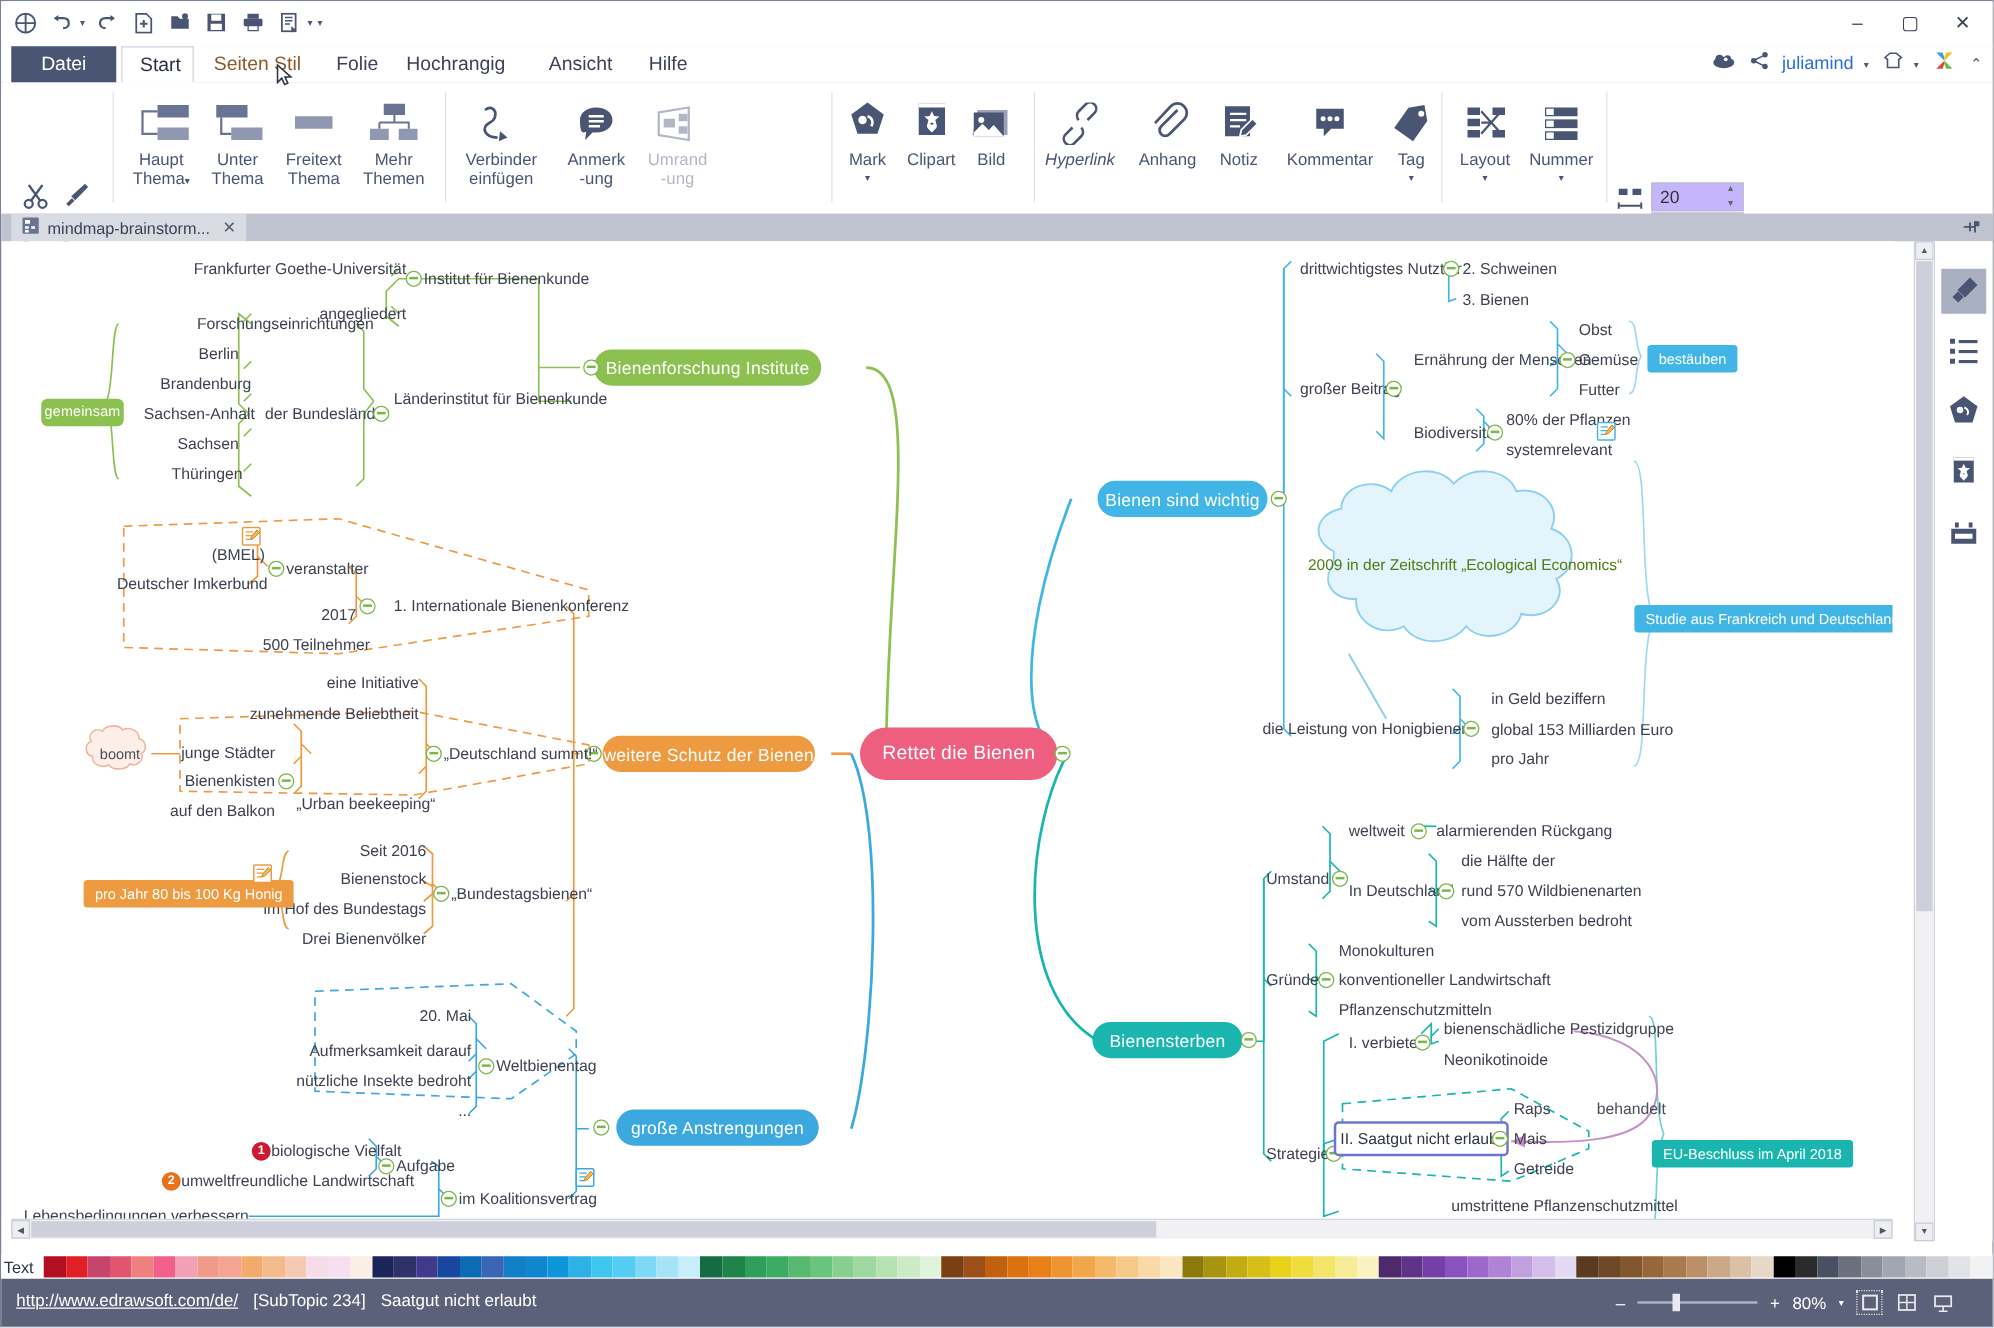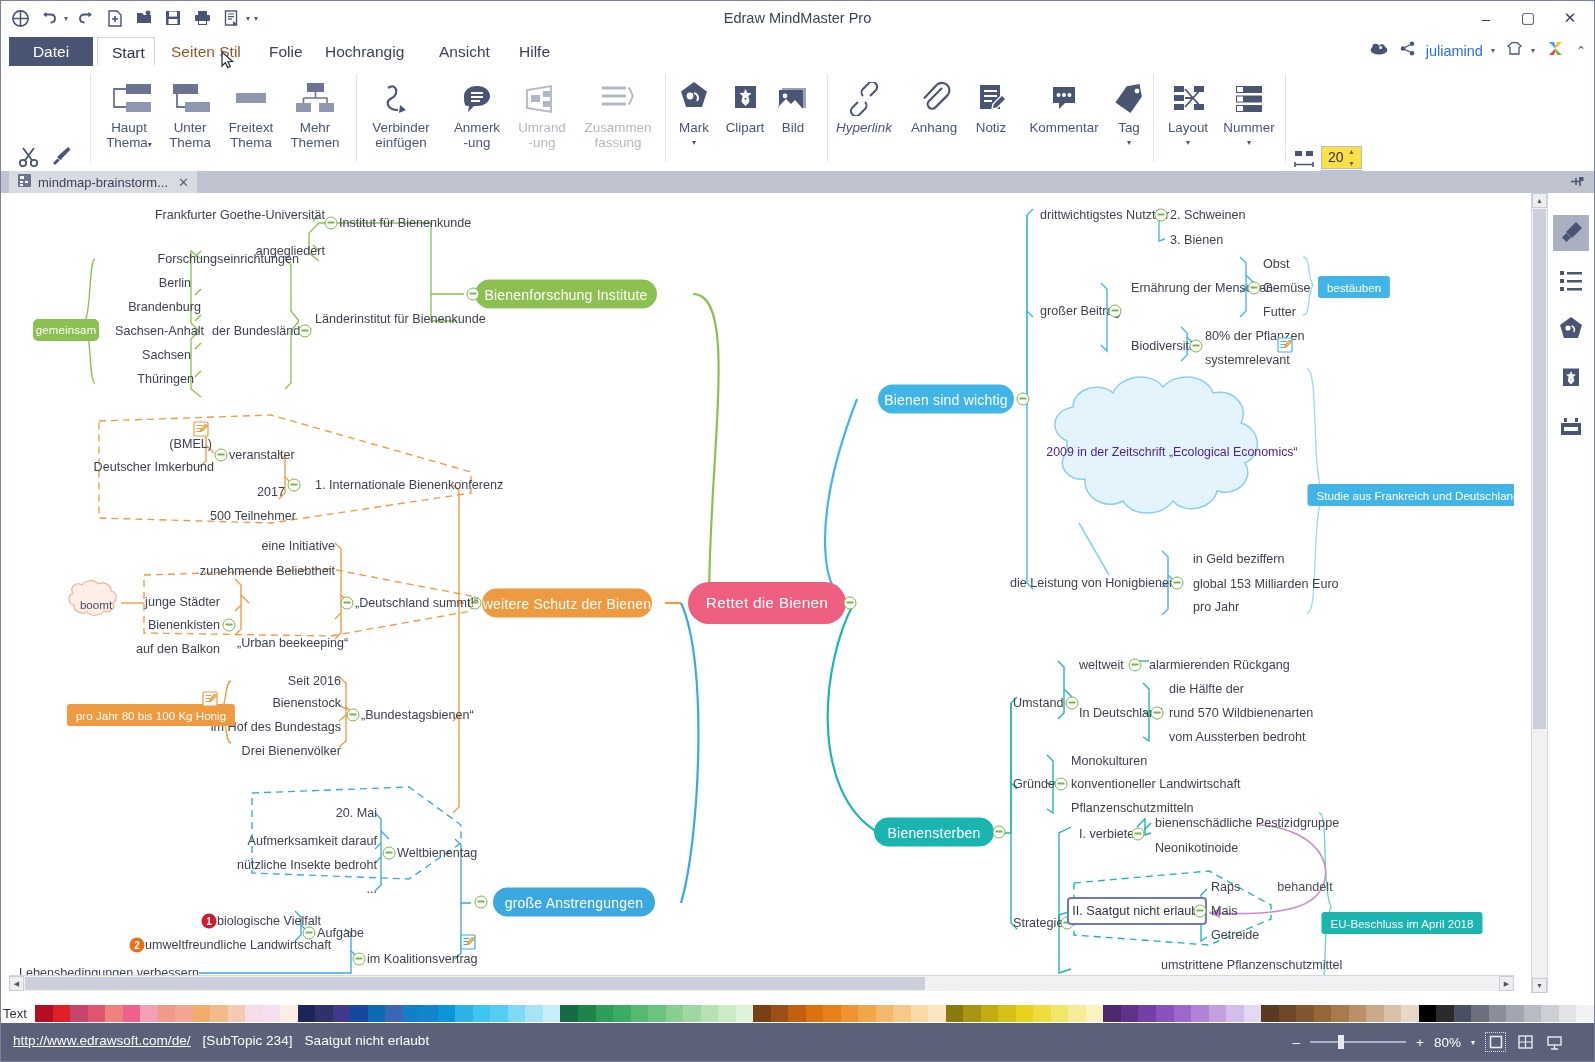--- a/index.html
+++ b/index.html
@@ -31,21 +31,21 @@
   
   .ribbon{position:absolute;left:0;top:65px;width:100%;height:105px;background:#fff;border-bottom:1px solid #cfd3de;}
   .vsep{position:absolute;top:8px;width:1px;height:88px;background:#dfe2ea;}
   .bigbtn{position:absolute;top:6px;width:72px;text-align:center;color:#4a5573;font-size:13.4px;line-height:15px;}
   .bigbtn .ico{height:44px;display:flex;align-items:flex-end;justify-content:center;padding-bottom:4px;}
   .bigbtn.dis{color:#b2b7c4;}
   .bigbtn .lbl2{display:block;}
   .cr{font-size:8px;}
   .smico{position:absolute;color:#4a5573;}
 
-  .spin{position:absolute;width:41px;height:23px;border:1px solid #b9bdc9;background:#fde047;box-sizing:border-box;
+  .spin{position:absolute;width:74px;height:23px;border:1px solid #b9bdc9;background:#c4b5fd;box-sizing:border-box;
         font-size:14px;color:#333;padding-left:6px;line-height:21px;}
   .spin .arrs{position:absolute;right:3px;top:1px;width:10px;height:19px;display:flex;flex-direction:column;justify-content:space-between;color:#666;font-size:7px;line-height:7px;}
 
   
   .docstrip{position:absolute;left:0;top:170px;width:100%;height:22px;background:#bfc3cf;}
   .doctab{position:absolute;left:8px;top:0;height:22px;background:#d9dbe3;display:flex;align-items:center;gap:6px;padding:0 8px;box-sizing:border-box;font-size:13px;color:#3b4156;}
   .doctab .x{font-size:13px;color:#5a5f70;margin-left:4px;}
   .pin{position:absolute;right:10px;top:3px;color:#4a5573;}
 
   
@@ -158,21 +158,20 @@
         <svg width="15" height="17" viewBox="0 0 15 17">
             <rect x="1.5" y="1" width="11" height="14" fill="none" stroke="#4a5573" stroke-width="1.4"></rect>
             <path d="M4 4h6M4 6.6h6M4 9.2h4" stroke="#4a5573" stroke-width="1.2"></path>
             <path d="M9 11l4 3-4 2z" fill="#4a5573"></path>
           </svg>
       </span>
       <span class="tiny-caret">▾</span>
       <span class="tiny-caret">▾</span>
     </div>
 
-    <div class="apptitle">Edraw MindMaster Pro</div>
 
     <div class="wbtns">
       <span class="wbtn">–</span>
       <span class="wbtn">▢</span>
       <span class="wbtn">✕</span>
     </div>
   </div>
 
   <div class="menubar">
     <div class="tab datei">Datei</div>
@@ -327,30 +326,20 @@
       <span class="ico">
         <svg width="42" height="34" viewBox="0 0 42 34">
             <path d="M6 8 6 26 30 30 30 4z" fill="none" stroke="#b2b7c4" stroke-width="1.8"></path>
             <rect x="10" y="13" width="9" height="7" fill="#b2b7c4"></rect>
             <rect x="22" y="9" width="7" height="6" fill="#b2b7c4"></rect>
             <rect x="22" y="19" width="7" height="6" fill="#b2b7c4"></rect>
           </svg>
       </span>
       <span>Umrand</span>
       <span class="lbl2">-ung</span>
-    </div>
-    <div class="bigbtn dis" style="left:572px;width:90px;">
-      <span class="ico">
-        <svg width="44" height="34" viewBox="0 0 44 34">
-            <path d="M6 6h24M6 14h24M6 22h24" stroke="#b2b7c4" stroke-width="3"></path>
-            <path d="M32 6c3 0 3 6 5 8-2 2-2 8-5 8" fill="none" stroke="#b2b7c4" stroke-width="1.8"></path>
-          </svg>
-      </span>
-      <span>Zusammen</span>
-      <span class="lbl2">fassung</span>
     </div>
 
     <div class="vsep" style="left:664px;"></div>
 
     <div class="bigbtn" style="left:668px;width:50px;">
       <span class="ico">
         <svg width="40" height="36" viewBox="0 0 40 36">
             <path d="M20 2 33 11.5 28 27H12L7 11.5z" fill="#4a5573"></path>
             <circle cx="16" cy="16" r="3.4" fill="#fff"></circle>
             <path d="M20 13c4 1 5 5 3 8" stroke="#fff" stroke-width="2" fill="none"></path>
@@ -788,21 +777,21 @@
         <svg width="16" height="16" viewBox="0 0 16 16">
             <rect x="1" y="1" width="14" height="14" rx="1" fill="#fff" stroke="#41b6e6" stroke-width="1.2"></rect>
             <path d="M3.5 4.5h6M3.5 7.5h5M3.5 10.5h4" stroke="#41b6e6" stroke-width="1"></path>
             <path d="M12.5 3 14.5 5 9.5 10 7.5 10.5 8 8.5z" fill="#f5bb59" stroke="#ca7e1b" stroke-width=".8"></path>
           </svg>
       </div>
 
       <svg style="position:absolute;left:1018px;top:178px;" width="300" height="162" viewBox="0 0 300 162">
         <path d="M40 70C22 62 24 40 46 36c0-18 26-26 40-14 8-18 38-22 50-6 14-16 44-12 50 6 22-4 36 14 28 30 20 6 22 32 4 40 10 16-8 34-28 28-4 18-32 24-44 10-12 16-40 16-50 0-18 10-40-4-38-22-16 2-30-12-18-28z" fill="#e4f4fc" stroke="#8ccfee" stroke-width="1.5"></path>
       </svg>
-      <div class="node c" style="left:1163px;top:259px;font-size:12.4px;color:#4c1d95;">2009 in der Zeitschrift „Ecological Economics“</div>
+      <div class="node c" style="left:1163px;top:259px;font-size:12.4px;color:#4d7c0f;">2009 in der Zeitschrift „Ecological Economics“</div>
 
       <div class="node r" style="left:1167px;top:390px;">die Leistung von Honigbienen</div>
       <div class="collapse" style="left:1168px;top:390px;"></div>
       <div class="node" style="left:1184px;top:366px;">in Geld beziffern</div>
       <div class="node" style="left:1184px;top:391px;">global 153 Milliarden Euro</div>
       <div class="node" style="left:1184px;top:414px;">pro Jahr</div>
       <div class="tagbox" style="left:1409px;top:302px;background:#41b6e6;">
         <span>Studie aus Frankreich und Deutschland</span>
       </div>
 

